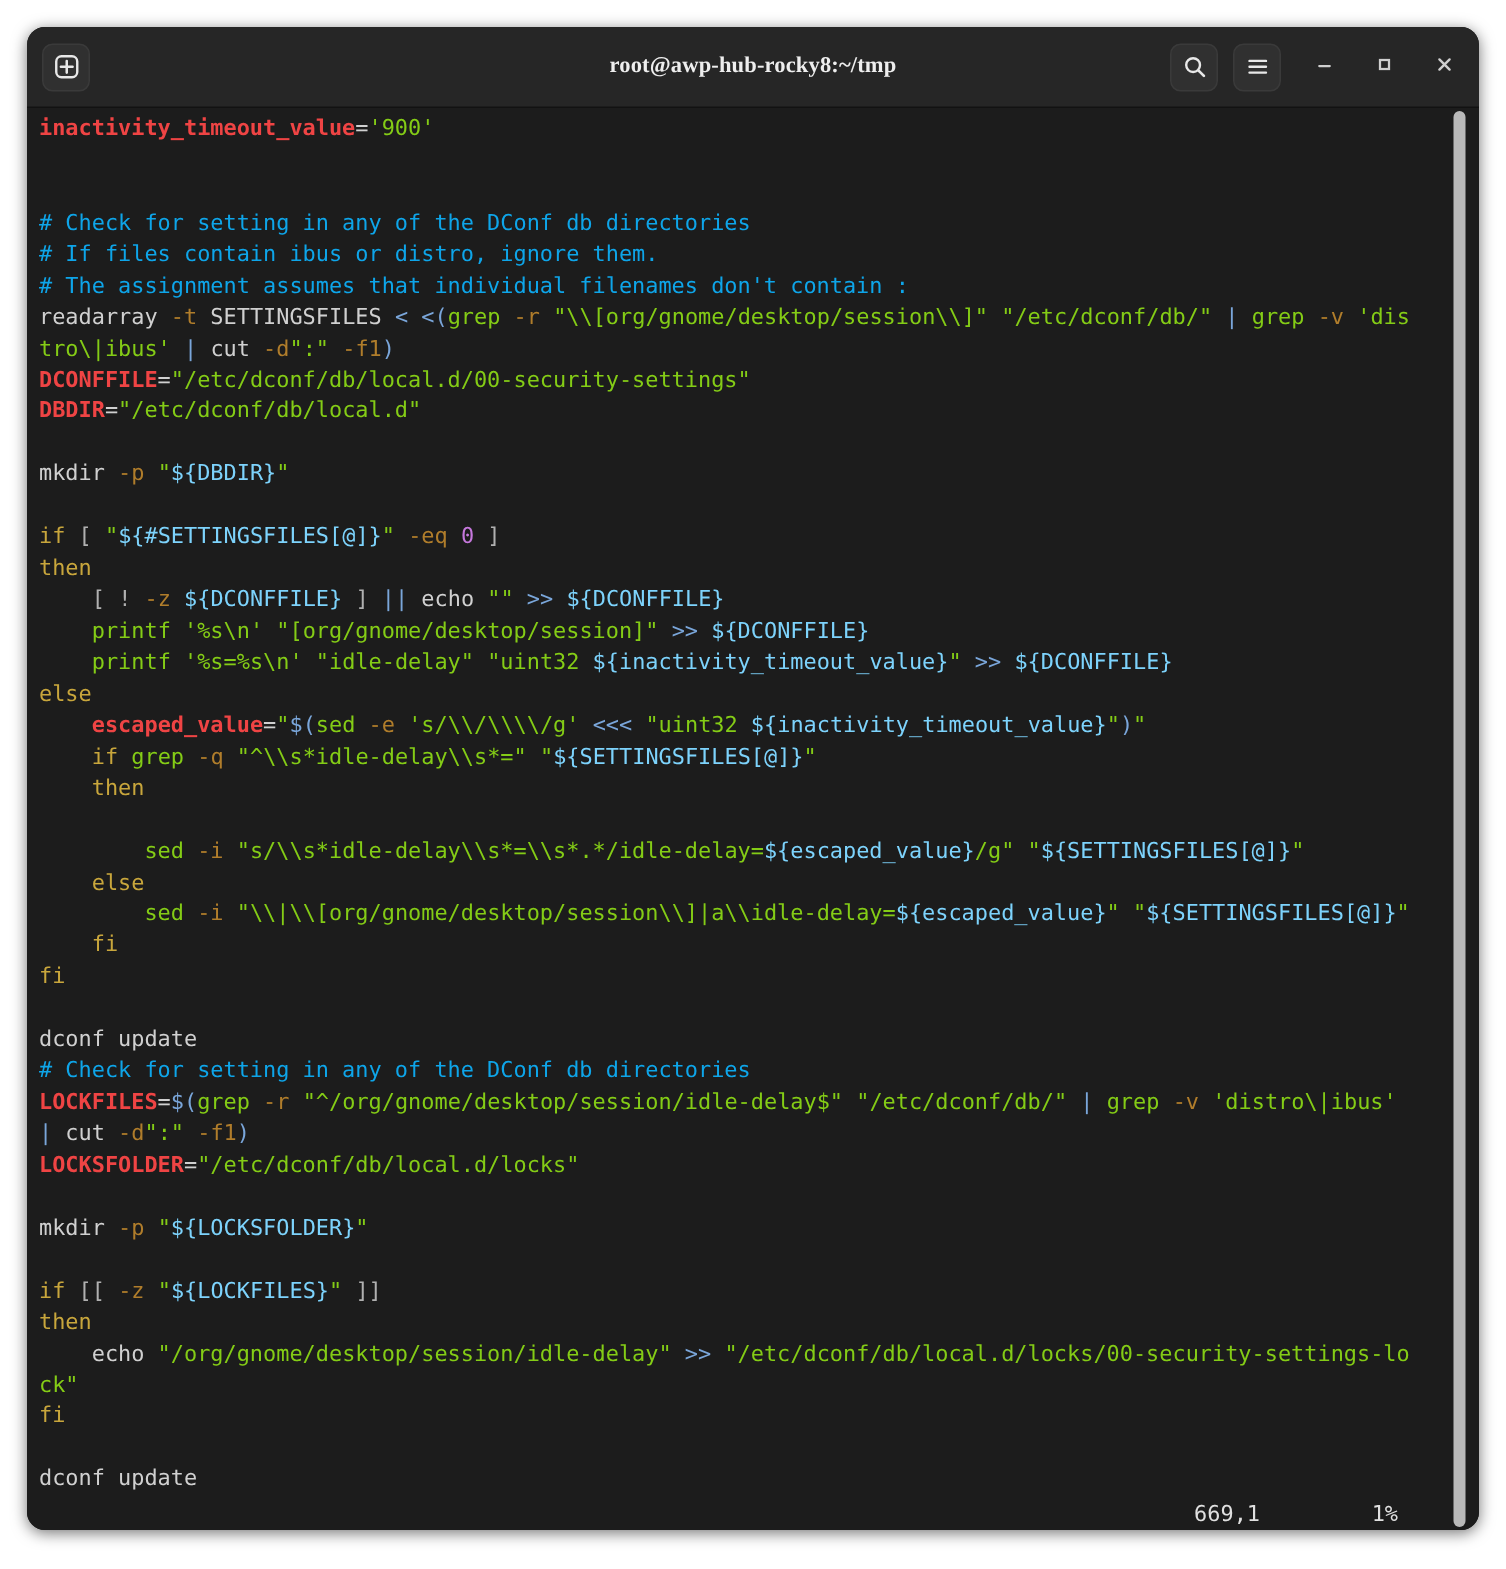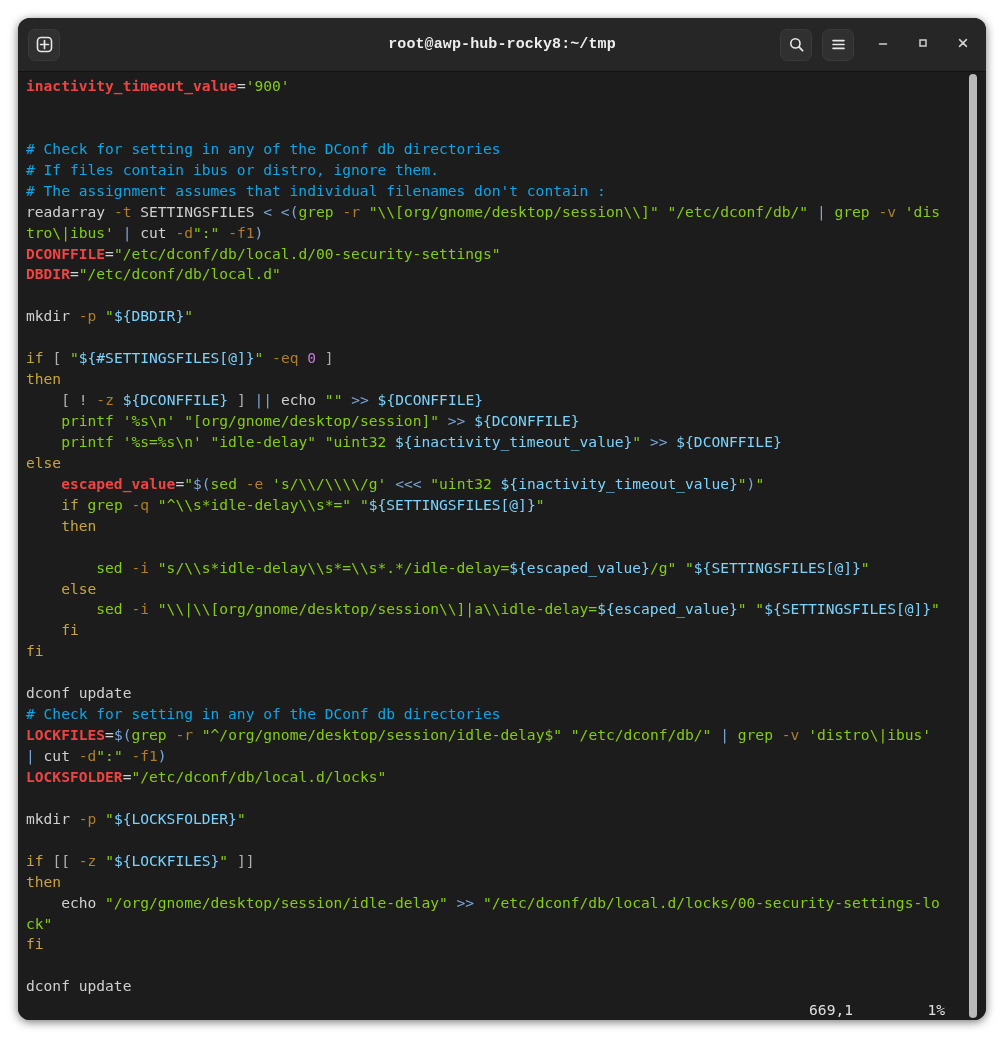--- a/index.html
+++ b/index.html
@@ -53,21 +53,21 @@
     color: #e8e8e8;
     cursor: pointer;
     flex: none;
   }
   .tb-btn svg { display:block; }
   #title-text {
     position: absolute;
     left: 0;
     right: 0;
     text-align: center;
-    font-family: Liberation Mono, monospace;
+    font-family: Liberation Serif, serif;
     font-size: 15px;
     font-weight: bold;
     color: #eeeeee;
     pointer-events: none;
     letter-spacing: 0.1px;
   }
   #tb-right {
     margin-left: auto;
     display: flex;
     align-items: center;
@@ -121,21 +121,21 @@
   .c-cmd    { color: #84cc16; }           
   .c-opt    { color: #b07d2b; }           
   .c-num    { color: #c678dd; }           
   .c-punct  { color: #b0b0b0; }           
   .c-op     { color: #7aa6da; }           
 
   
   #statusline {
     position: absolute;
     left: 0;
-    right: 3px;
+    right: 16px;
     bottom: 0;
     height: 22px;
     font-family: "DejaVu Sans Mono", monospace;
     font-size: 14.6px;
     color: #e0e0e0;
     display: flex;
     align-items: center;
     padding-right: 22px;
     box-sizing: border-box;
   }

